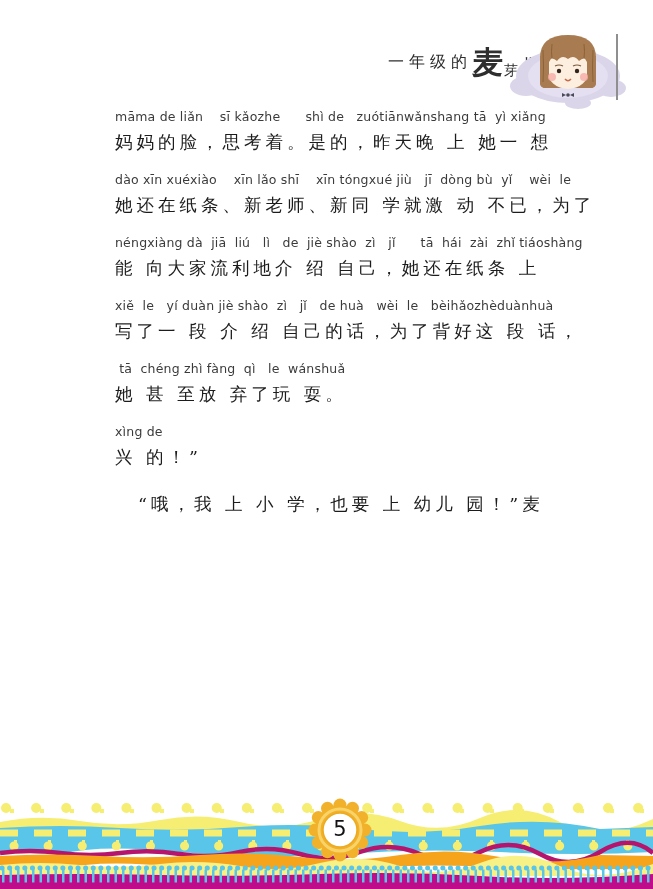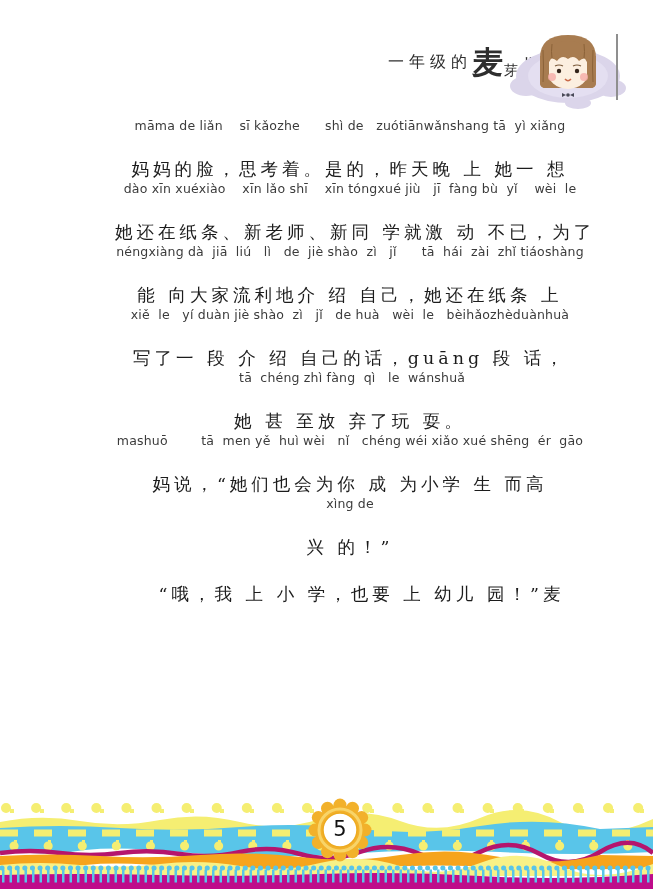--- a/index.html
+++ b/index.html
@@ -25,31 +25,31 @@
   .title-main   { font-size: 31px; font-weight: 600; letter-spacing: 0; vertical-align: 0; }
   .title-sub    { font-size: 14px; vertical-align: -2px; margin-left: 1px; }
   .title-suffix { font-size: 17px; vertical-align: 2px; margin-left: 2px; }
   .mascot { position: absolute; left: 128px; top: 2px; }
   .header-divider {
     position: absolute; left: 236px; top: 6px;
     width: 2px; height: 66px; background: #8f8f8f;
   }
 
   
-  .text-block { position: absolute; left: 115px; top: 118px; width: 470px; text-align: center; }
+  .text-block { position: absolute; left: 115px; top: 109px; width: 470px; }
   .line-pair { height: 63px; }
   .pinyin {
     font-family: "DejaVu Sans", sans-serif;
     font-size: 12.5px; line-height: 16px; color: #3b3b3b;
     white-space: pre; letter-spacing: 0.2px;
   }
   .hanzi {
     font-family: "DejaVu Serif", serif;
     font-size: 17.5px; line-height: 30px; color: #1c1c1c;
-    white-space: pre; letter-spacing: 4px; margin-top: 20px;
+    white-space: pre; letter-spacing: 4px; margin-top: 2px;
   }
   .indented .pinyin { padding-left: 57px; }
   .indented .hanzi  { padding-left: 23px; }
 
   
   .footer { position: absolute; left: 0; top: 795px; width: 653px; height: 94px; }
   .footer svg { position: absolute; left: 0; top: 0; }
   .page-number {
     position: absolute; left: 322px; top: 22px; width: 36px;
     text-align: center;
@@ -97,38 +97,34 @@
     </div>
     <div class="header-divider"></div>
   </div>
 
   <div class="text-block">
     <div class="line-pair">
       <div class="pinyin">māma de liǎn    sī kǎozhe      shì de   zuótiānwǎnshang tā  yì xiǎng</div>
       <div class="hanzi">妈妈的脸，思考着。是的，昨天晚 上 她一 想</div>
     </div>
     <div class="line-pair">
-      <div class="pinyin">dào xīn xuéxiào    xīn lǎo shī    xīn tóngxué jiù   jī  fàng bù  yǐ    wèi  le</div>
+      <div class="pinyin">dào xīn xuéxiào    xīn lǎo shī    xīn tóngxué jiù   jī  dòng bù  yǐ    wèi  le</div>
       <div class="hanzi">她还在纸条、新老师、新同 学就激 动 不已，为了</div>
     </div>
     <div class="line-pair">
       <div class="pinyin">néngxiàng dà  jiā  liú   lì   de  jiè shào  zì   jǐ      tā  hái  zài  zhǐ tiáoshàng</div>
       <div class="hanzi">能 向大家流利地介 绍 自己，她还在纸条 上</div>
     </div>
     <div class="line-pair">
       <div class="pinyin">xiě  le   yí duàn jiè shào  zì   jǐ   de huà   wèi  le   bèihǎozhèduànhuà</div>
-      <div class="hanzi">写了一 段 介 绍 自己的话，guāng 段 话，</div>
+      <div class="hanzi">写了一 段 介 绍 自己的话，为了背好这 段 话，</div>
     </div>
     <div class="line-pair">
       <div class="pinyin"> tā  chéng zhì fàng  qì   le  wánshuǎ</div>
       <div class="hanzi">她 甚 至放 弃了玩 耍。</div>
-    </div>
-    <div class="line-pair">
-      <div class="pinyin">mashuō        tā  men yě  huì wèi   nǐ   chéng wéi xiǎo xué shēng  ér  gāo</div>
-      <div class="hanzi">妈说，“她们也会为你 成 为小学 生 而高</div>
     </div>
     <div class="line-pair">
       <div class="pinyin">xìng de</div>
       <div class="hanzi">兴 的！”</div>
     </div>
     <div class="line-pair indented">
       <div class="hanzi">“哦，我 上 小 学，也要 上 幼儿 园！”麦</div>
     </div>
   </div>
 

